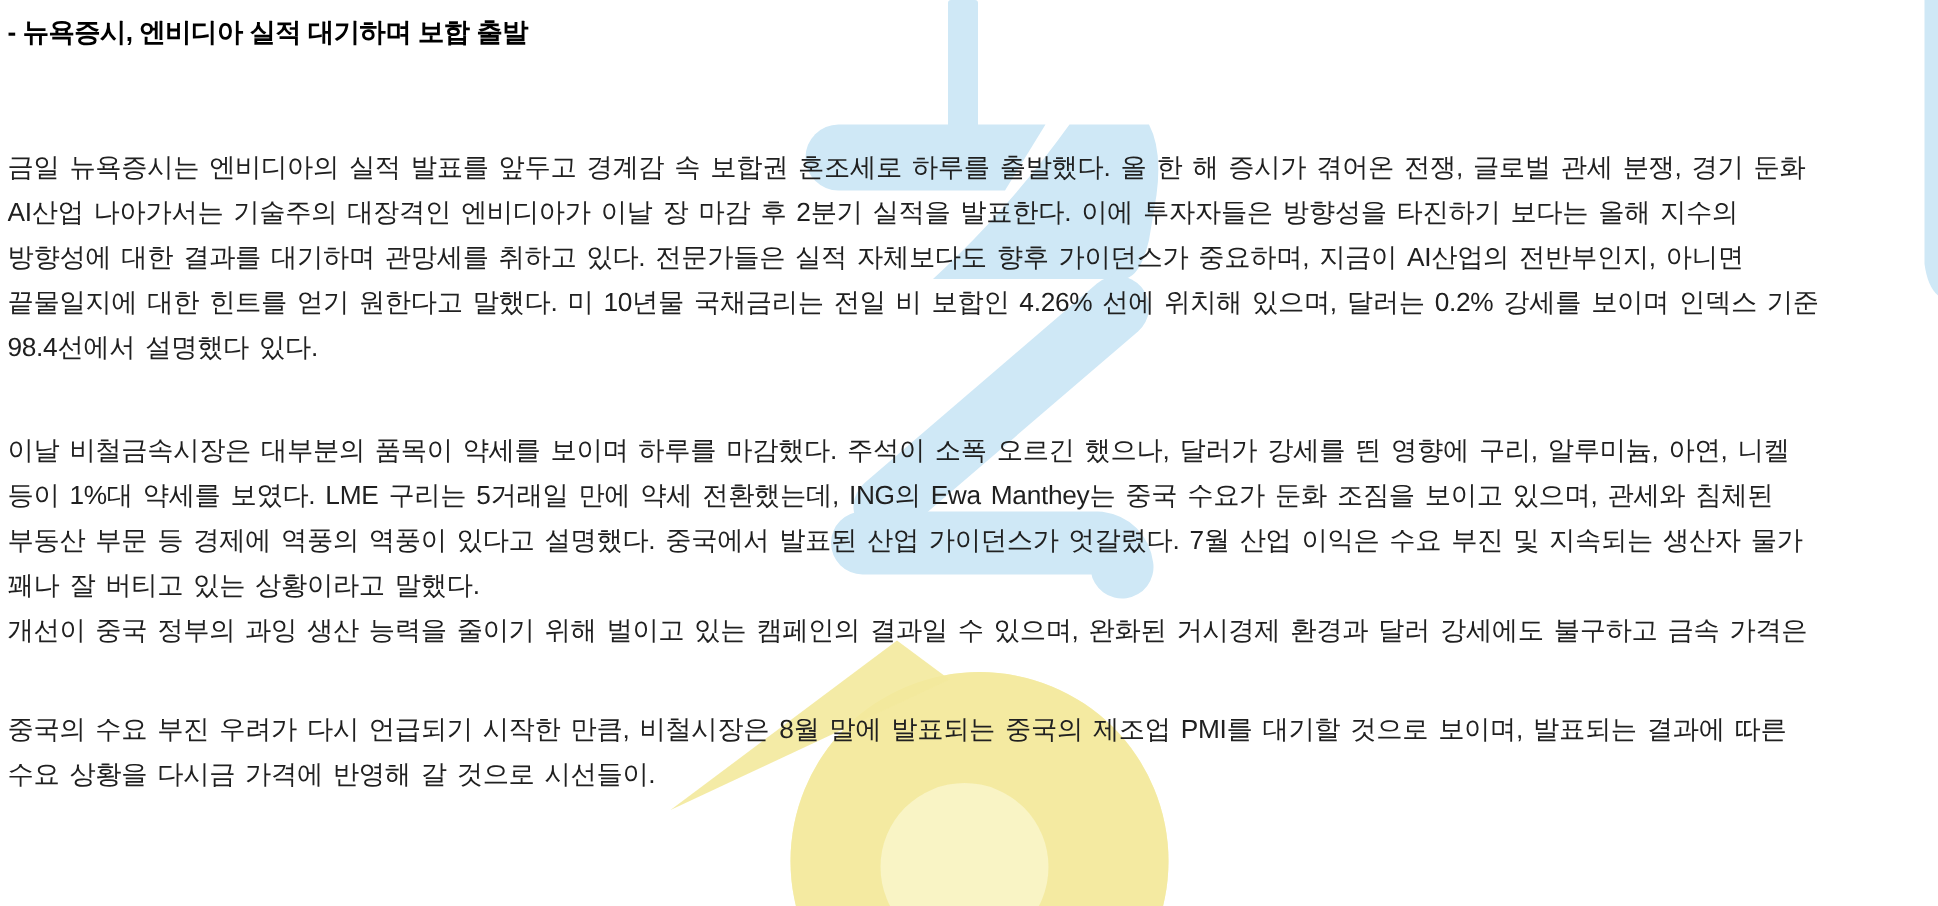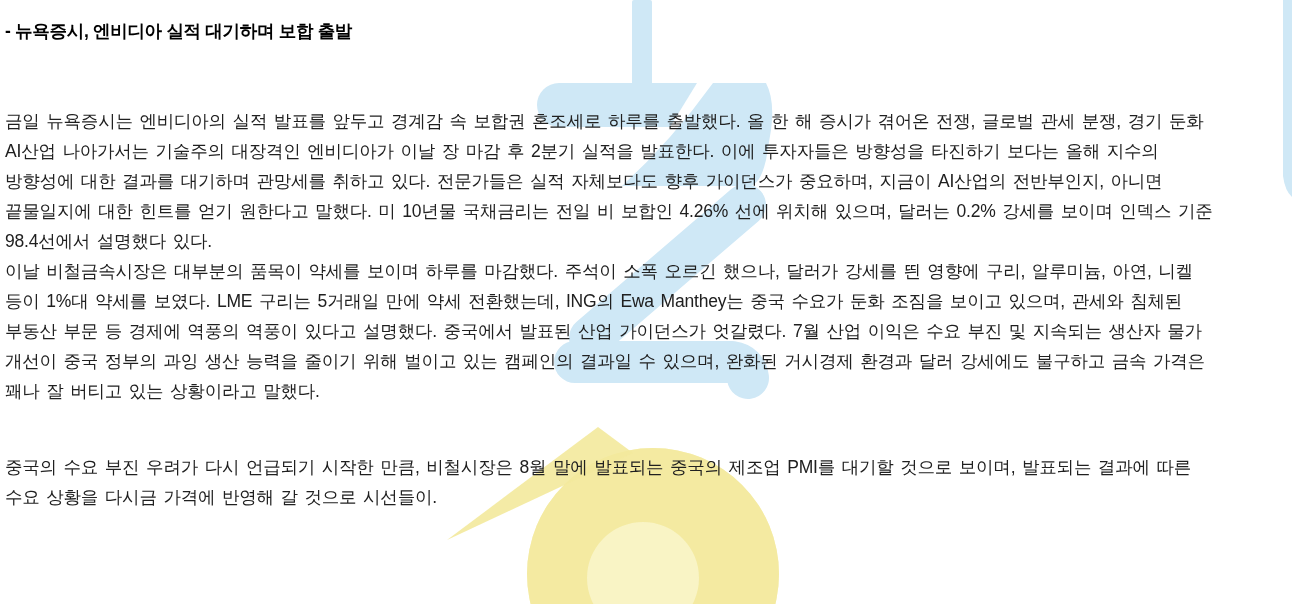--- a/index.html
+++ b/index.html
@@ -18,34 +18,34 @@
   .watermark {
     position: absolute;
     left: 0;
     top: 0;
     width: 1292px;
     height: 604px;
   }
   .content {
     position: absolute;
     left: 5px;
-    top: 16px;
+    top: 6px;
     width: 1283px;
   }
   .headline {
     font-weight: 700;
     font-size: 17.5px;
     line-height: 30px;
     color: var(--headline-color, #000000);
     letter-spacing: -0.3px;
     white-space: nowrap;
   }
   .paragraph:first-child { margin-top: 60px; }
-  .paragraph + .paragraph { }
-  .paragraph:last-child { margin-top: 46px; }
+  .paragraph + .paragraph { margin-top: 39px; }
+  .paragraph:last-child { margin-top: 36px; }
   .line {
     font-size: 17.5px;
     line-height: 30px;
     color: var(--body-color, #202020);
     letter-spacing: -0.2px;
     word-spacing: 2px;
     white-space: nowrap;
     overflow: hidden;
   }
 </style>
@@ -85,22 +85,22 @@
           <div class="line">금일 뉴욕증시는 엔비디아의 실적 발표를 앞두고 경계감 속 보합권 혼조세로 하루를 출발했다. 올 한 해 증시가 겪어온 전쟁, 글로벌 관세 분쟁, 경기 둔화</div>
           <div class="line">AI산업 나아가서는 기술주의 대장격인 엔비디아가 이날 장 마감 후 2분기 실적을 발표한다. 이에 투자자들은 방향성을 타진하기 보다는 올해 지수의</div>
           <div class="line">방향성에 대한 결과를 대기하며 관망세를 취하고 있다. 전문가들은 실적 자체보다도 향후 가이던스가 중요하며, 지금이 AI산업의 전반부인지, 아니면</div>
           <div class="line">끝물일지에 대한 힌트를 얻기 원한다고 말했다. 미 10년물 국채금리는 전일 비 보합인 4.26% 선에 위치해 있으며, 달러는 0.2% 강세를 보이며 인덱스 기준</div>
           <div class="line">98.4선에서 설명했다 있다.</div>
         </div>
         <div class="paragraph">
           <div class="line">이날 비철금속시장은 대부분의 품목이 약세를 보이며 하루를 마감했다. 주석이 소폭 오르긴 했으나, 달러가 강세를 띈 영향에 구리, 알루미늄, 아연, 니켈</div>
           <div class="line">등이 1%대 약세를 보였다. LME 구리는 5거래일 만에 약세 전환했는데, ING의 Ewa Manthey는 중국 수요가 둔화 조짐을 보이고 있으며, 관세와 침체된</div>
           <div class="line">부동산 부문 등 경제에 역풍의 역풍이 있다고 설명했다. 중국에서 발표된 산업 가이던스가 엇갈렸다. 7월 산업 이익은 수요 부진 및 지속되는 생산자 물가</div>
+          <div class="line">꽤나 잘 버티고 있는 상황이라고 말했다.</div>
           <div class="line">개선이 중국 정부의 과잉 생산 능력을 줄이기 위해 벌이고 있는 캠페인의 결과일 수 있으며, 완화된 거시경제 환경과 달러 강세에도 불구하고 금속 가격은</div>
-          <div class="line">꽤나 잘 버티고 있는 상황이라고 말했다.</div>
         </div>
         <div class="paragraph">
           <div class="line">중국의 수요 부진 우려가 다시 언급되기 시작한 만큼, 비철시장은 8월 말에 발표되는 중국의 제조업 PMI를 대기할 것으로 보이며, 발표되는 결과에 따른</div>
           <div class="line">수요 상황을 다시금 가격에 반영해 갈 것으로 시선들이.</div>
         </div>
       </div>
   </div>
 
 </div>
 

